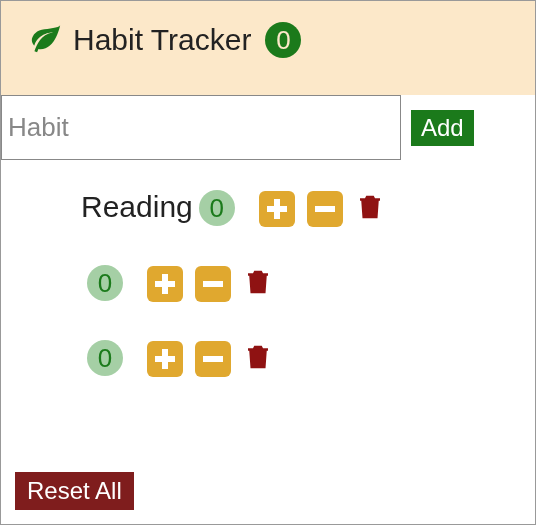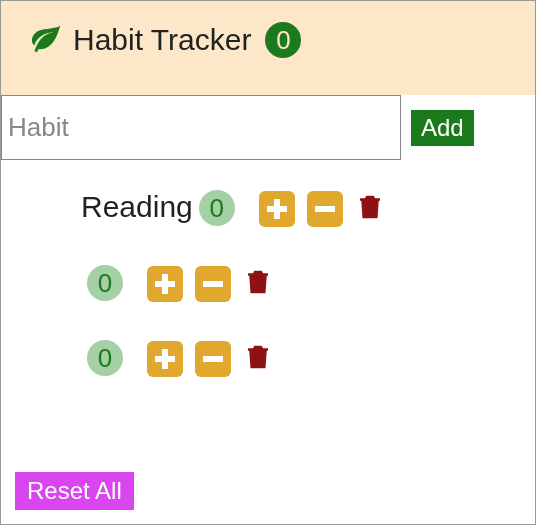--- a/index.html
+++ b/index.html
@@ -122,21 +122,21 @@
       border: none;
       background: transparent;
       cursor: pointer;
       padding: 0;
       color: #8f1212;
     }
     .reset-btn {
       position: absolute;
       left: 14px;
       bottom: 14px;
-      background: #d946ef;
+      background: #7f1d1d;
       color: #fff;
       border: none;
       font-size: 24px;
       padding: 5px 12px;
       cursor: pointer;
       font-family: inherit;
     }
   </style>
 </head>
 <body>

